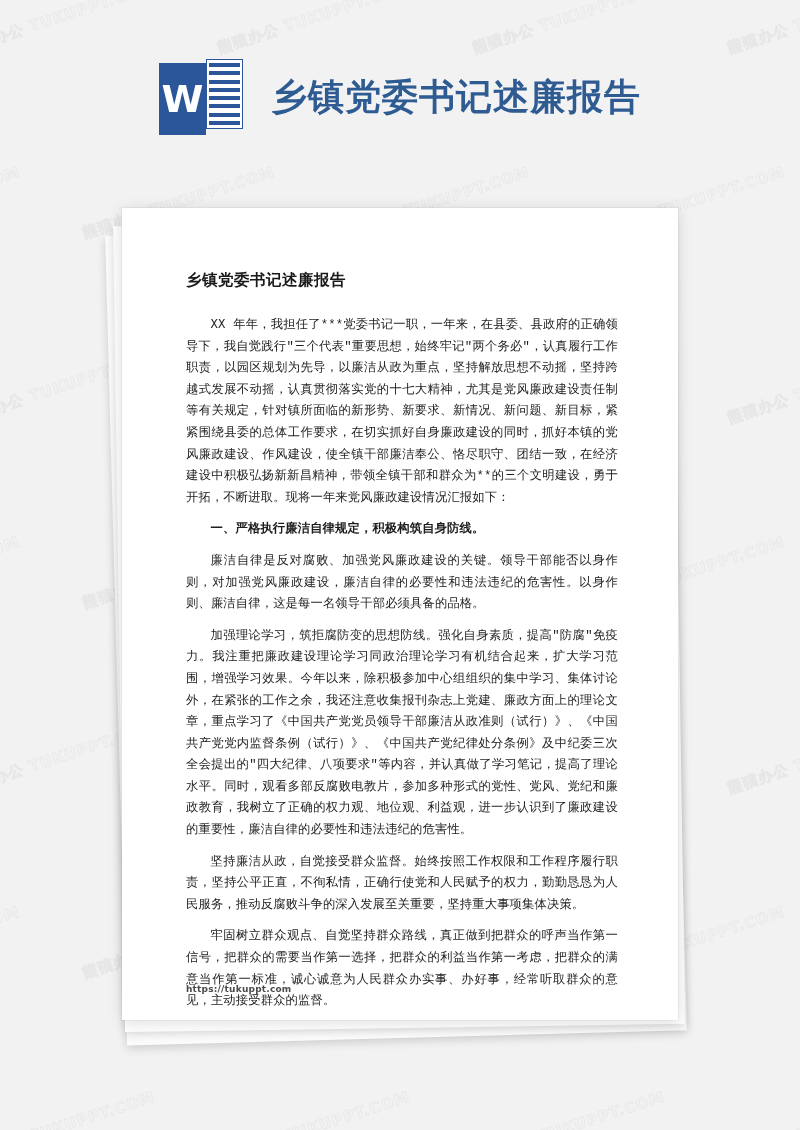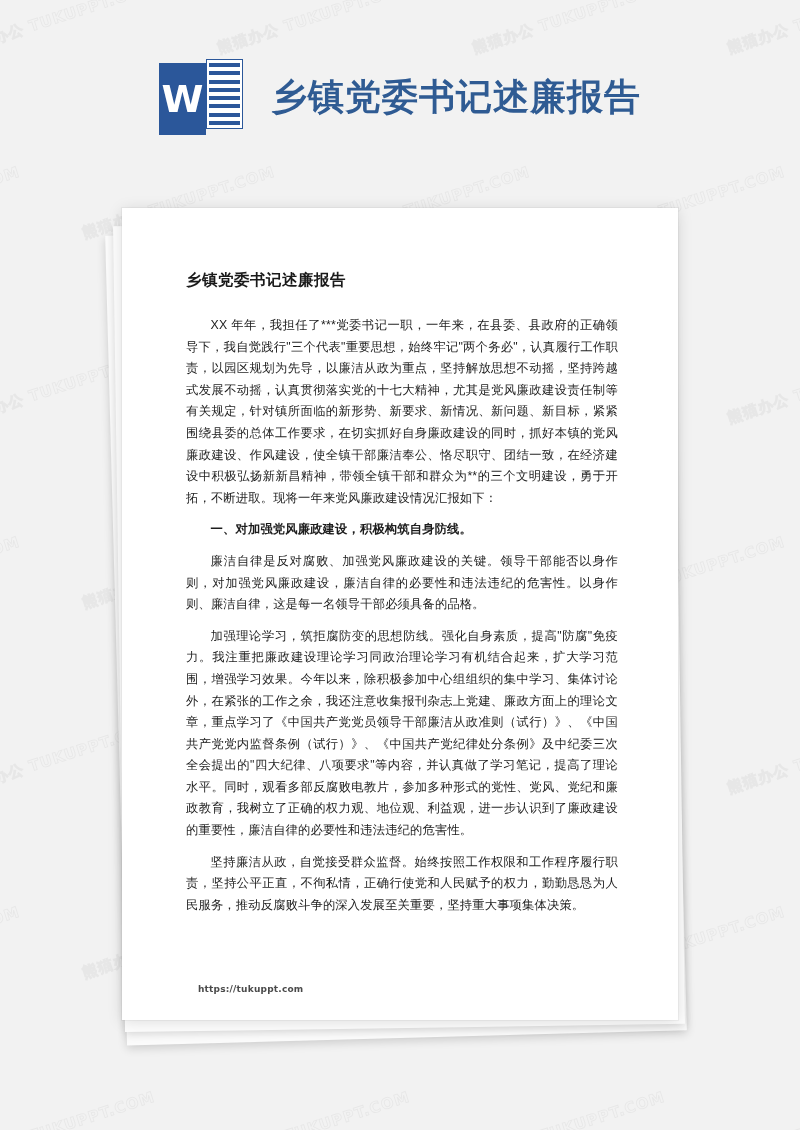--- a/index.html
+++ b/index.html
@@ -158,36 +158,36 @@
   }
   #doc-title {
     font-family: "DejaVu Serif", serif;
     font-size: 15.5px;
     font-weight: bold;
     color: #1a1a1a;
     letter-spacing: 0.5px;
     margin: 0 0 24px 0;
   }
   .para {
-    font-family: Liberation Sans, sans-serif;
+    font-family: Liberation Mono, monospace;
     font-size: 12.3px;
     line-height: 21.6px;
     color: #1d1d1d;
     text-align: justify;
     text-justify: inter-character;
     margin: 0 0 10px 0;
     text-indent: 2em;
     letter-spacing: 0.15px;
   }
   .para.heading {
     font-weight: bold;
   }
   #doc-url {
     position: absolute;
-    left: 76px;
+    left: 64px;
     bottom: 26px;
     font-family: "DejaVu Sans", sans-serif;
     font-size: 9px;
     font-weight: bold;
     color: #4a4a4a;
     letter-spacing: 0.2px;
   }
 </style>
 </head>
 <body>
@@ -246,21 +246,22 @@
 
 <div id="stack">
   <div class="sheet" id="sheet-back-2"></div>
   <div class="sheet" id="sheet-back-1"></div>
 
   <div class="sheet" id="page">
     <div id="doc-body">
       <h1 id="doc-title">乡镇党委书记述廉报告</h1>
       <div id="doc-paragraphs">
           <p class="para">XX 年年，我担任了***党委书记一职，一年来，在县委、县政府的正确领导下，我自觉践行"三个代表"重要思想，始终牢记"两个务必"，认真履行工作职责，以园区规划为先导，以廉洁从政为重点，坚持解放思想不动摇，坚持跨越式发展不动摇，认真贯彻落实党的十七大精神，尤其是党风廉政建设责任制等有关规定，针对镇所面临的新形势、新要求、新情况、新问题、新目标，紧紧围绕县委的总体工作要求，在切实抓好自身廉政建设的同时，抓好本镇的党风廉政建设、作风建设，使全镇干部廉洁奉公、恪尽职守、团结一致，在经济建设中积极弘扬新新昌精神，带领全镇干部和群众为**的三个文明建设，勇于开拓，不断进取。现将一年来党风廉政建设情况汇报如下：</p>
-          <p class="para heading">一、对加强党风廉政建设，积极构筑自身防线。</p>
+          <p class="para heading">一、严格执行廉洁自律规定，积极构筑自身防线。</p>
           <p class="para">廉洁自律是反对腐败、加强党风廉政建设的关键。领导干部能否以身作则，对加强党风廉政建设，廉洁自律的必要性和违法违纪的危害性。以身作则、廉洁自律，这是每一名领导干部必须具备的品格。</p>
           <p class="para">加强理论学习，筑拒腐防变的思想防线。强化自身素质，提高"防腐"免疫力。我注重把廉政建设理论学习同政治理论学习有机结合起来，扩大学习范围，增强学习效果。今年以来，除积极参加中心组组织的集中学习、集体讨论外，在紧张的工作之余，我还注意收集报刊杂志上党建、廉政方面上的理论文章，重点学习了《中国共产党党员领导干部廉洁从政准则（试行）》、《中国共产党党内监督条例（试行）》、《中国共产党纪律处分条例》及中纪委三次全会提出的"四大纪律、八项要求"等内容，并认真做了学习笔记，提高了理论水平。同时，观看多部反腐败电教片，参加多种形式的党性、党风、党纪和廉政教育，我树立了正确的权力观、地位观、利益观，进一步认识到了廉政建设的重要性，廉洁自律的必要性和违法违纪的危害性。</p>
           <p class="para">坚持廉洁从政，自觉接受群众监督。始终按照工作权限和工作程序履行职责，坚持公平正直，不徇私情，正确行使党和人民赋予的权力，勤勤恳恳为人民服务，推动反腐败斗争的深入发展至关重要，坚持重大事项集体决策。</p>
+          <p class="para">牢固树立群众观点、自觉坚持群众路线，真正做到把群众的呼声当作第一信号，把群众的需要当作第一选择，把群众的利益当作第一考虑，把群众的满意当作第一标准，诚心诚意为人民群众办实事、办好事，经常听取群众的意见，主动接受群众的监督。</p>
         </div>
     </div>
     <div id="doc-url">https://tukuppt.com</div>
   </div>
 </div>
 
 </body></html>

